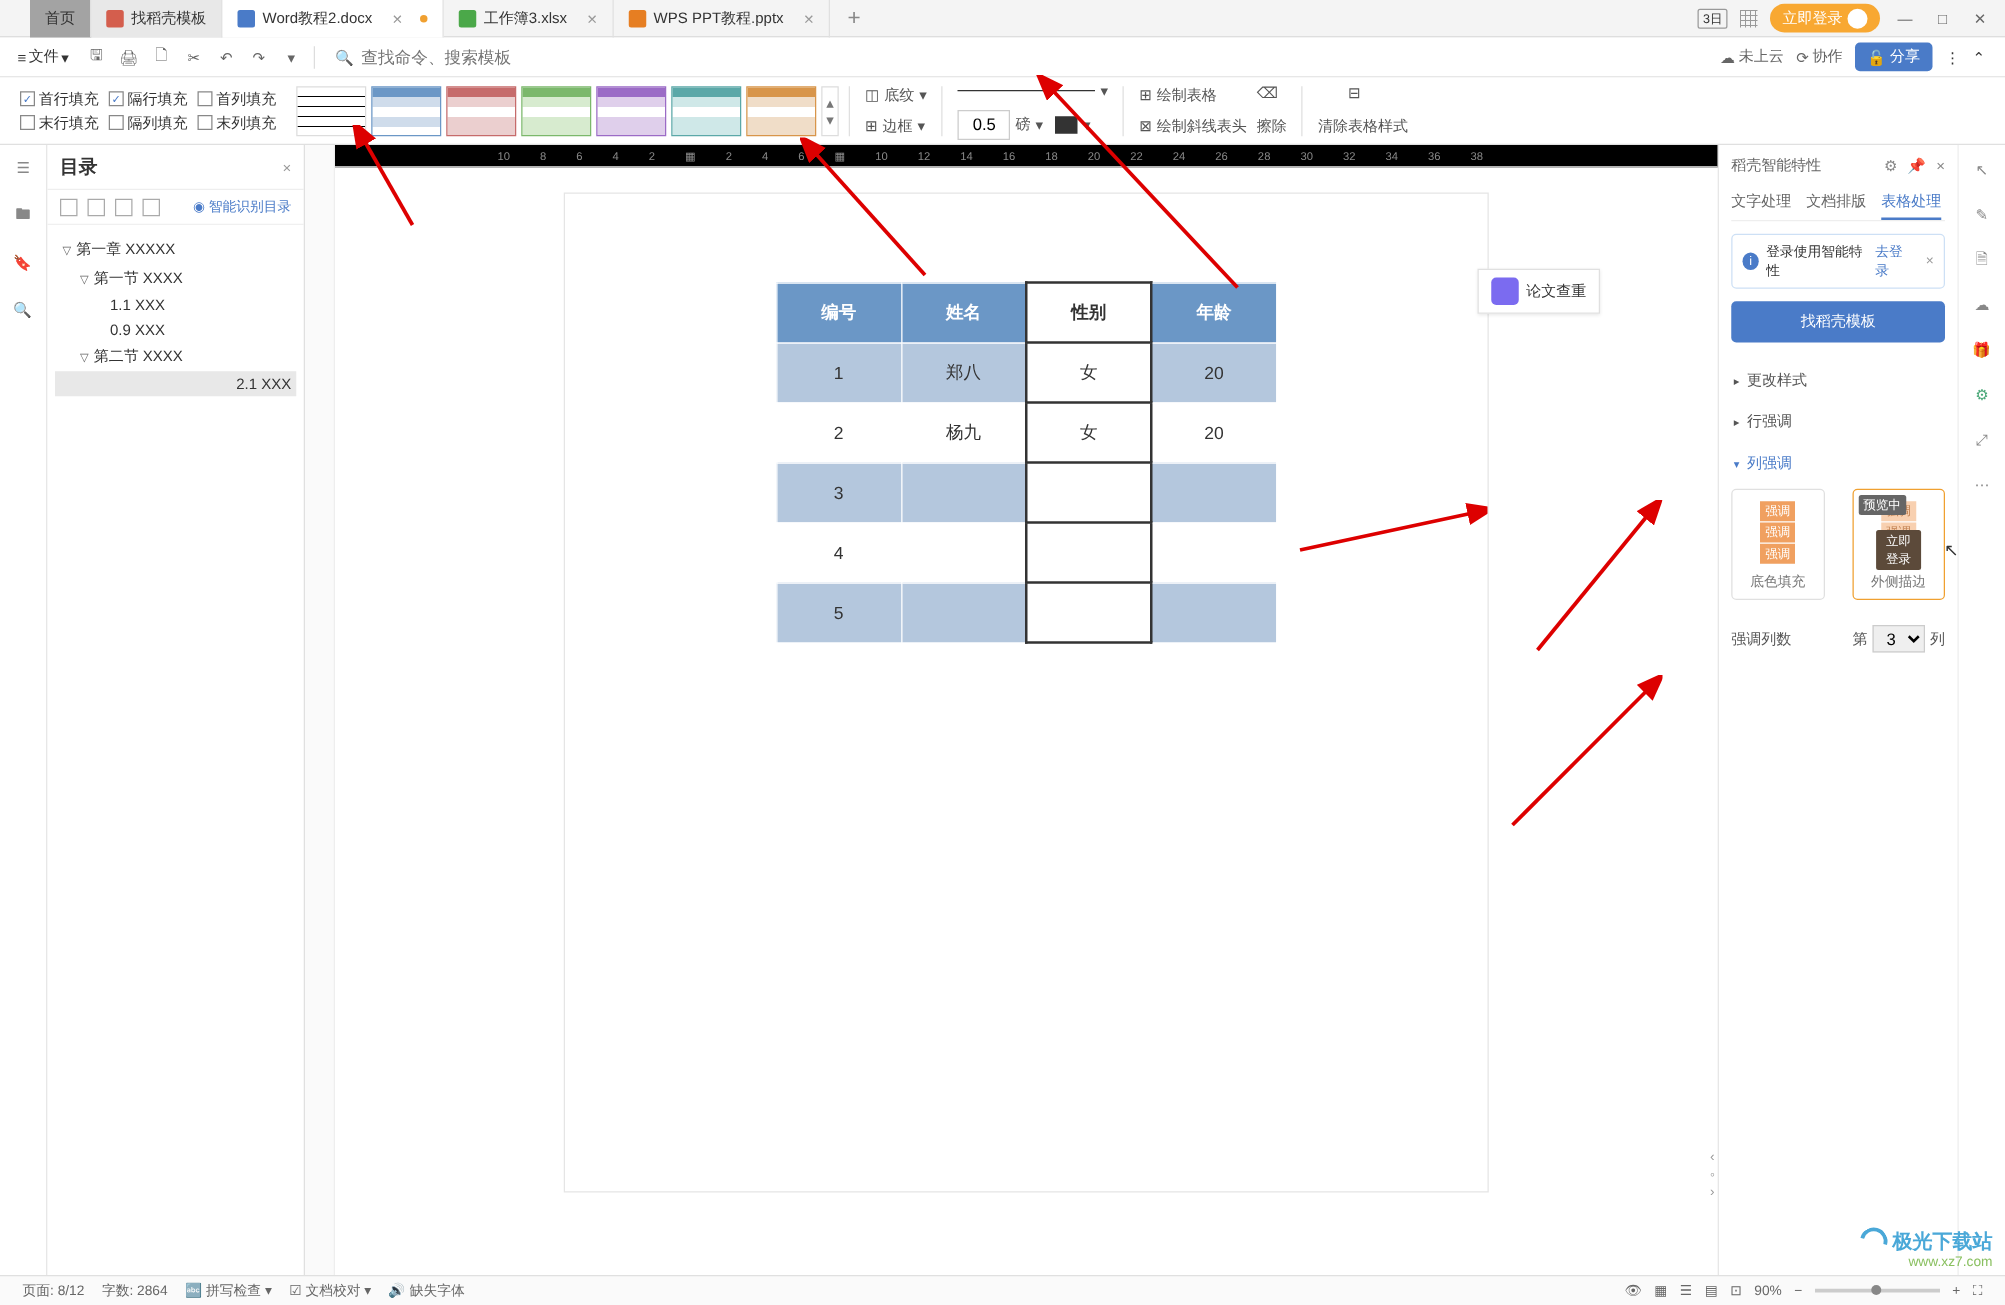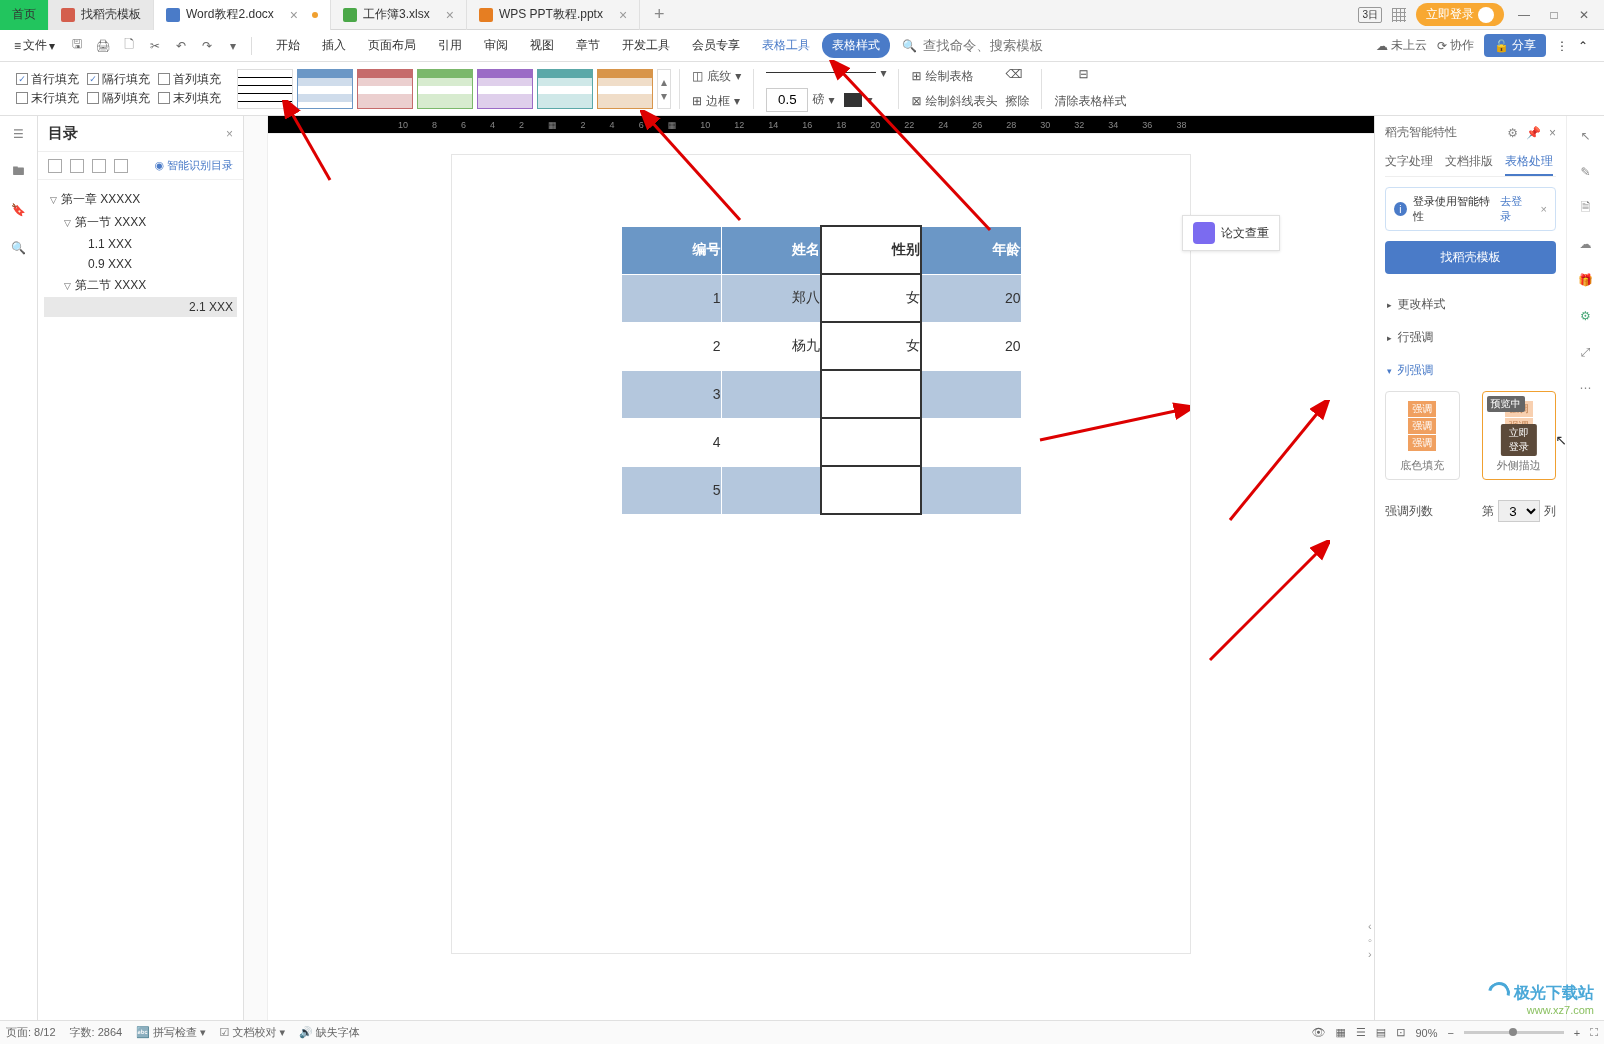--- a/index.html
+++ b/index.html
@@ -1,19 +1,19 @@
 <!DOCTYPE html>
 <html><head>
 <meta charset="utf-8">
 <style>
 *{margin:0;padding:0;box-sizing:border-box;font-family:"Microsoft YaHei",sans-serif;}
 body{background:#fff;font-size:12px;color:#333;overflow:hidden;width:1604px;height:1044px;position:relative;}
 .tab-bar{height:30px;background:#f4f4f4;border-bottom:1px solid #d6d6d6;display:flex;align-items:center;}
 .tab{display:flex;align-items:center;height:30px;padding:0 12px;gap:6px;border-right:1px solid #e0e0e0;cursor:pointer;}
-.tab.home{background:#22c55e;color:#333;}
+.tab.home{background:#a3a3a3;color:#333;margin-left:24px;}
 .tab.template{background:#e8e8e8;}
 .tab.active{background:#fff;}
 .tab-icon{width:14px;height:14px;display:inline-block;}
 .tab-icon.word{background:#4a7bc8;border-radius:2px;}
 .tab-icon.excel{background:#4ba849;border-radius:2px;}
 .tab-icon.ppt{background:#e67e22;border-radius:2px;}
 .tab-icon.tpl{background:#d45e4d;border-radius:2px;}
 .tab-close{color:#999;margin-left:10px;font-size:14px;}
 .tab-dot{width:6px;height:6px;background:#f0a030;border-radius:50%;margin-left:8px;}
 .plus-tab{padding:0 14px;font-size:18px;color:#888;}
@@ -72,21 +72,21 @@
 .tree-2{padding-left:20px;}
 .tree-3{padding-left:44px;}
 .tree-item.selected{background:#e8e8e8;justify-content:flex-end;}
 .tree-caret{font-size:9px;color:#666;}
 .doc-area{flex:1;background:#fff;display:flex;position:relative;}
 .vruler{width:24px;background:#fafafa;border-right:1px solid #eee;}
 .doc-scroll{flex:1;position:relative;}
 .hruler{height:18px;background:#000000;border-bottom:1px solid #eee;font-size:9px;color:#888;display:flex;align-items:center;padding-left:130px;gap:24px;}
 .page{width:740px;margin:20px auto 0;background:#fff;border:1px solid #e5e5e5;min-height:800px;padding:70px 60px;position:relative;}
 .doc-table{margin:0 auto;border-collapse:collapse;}
-.doc-table td,.doc-table th{border:1px solid #fff;width:100px;height:48px;text-align:right;font-size:14px;}
+.doc-table td,.doc-table th{border:1px solid #fff;width:100px;height:48px;text-align:center;font-size:14px;}
 .doc-table thead th{background:#6b97c6;color:#fff;}
 .doc-table tr.odd td{background:#b4c7dd;}
 .doc-table tr.even td{background:#fff;}
 .doc-table td.highlight,.doc-table th.highlight{border:2px solid #333;background:#fff!important;color:#333;}
 .doc-table thead th.highlight{background:#fff;color:#333;}
 .float-btn{position:absolute;right:-90px;top:60px;background:#fff;border:1px solid #e0e0e0;border-radius:0;padding:6px 10px;display:flex;align-items:center;gap:6px;box-shadow:0 1px 3px rgba(0,0,0,.1);}
 .float-icon{width:22px;height:22px;background:#7b6bf0;border-radius:4px;}
 .right-panel{width:230px;border-left:1px solid #e0e0e0;display:flex;background:#fff;}
 .right-content{flex:1;padding:8px 10px;display:flex;flex-direction:column;}
 .right-rail{width:38px;border-left:1px solid #eee;display:flex;flex-direction:column;align-items:center;gap:16px;padding-top:10px;}
@@ -110,21 +110,21 @@
 .emp-preview{height:56px;display:flex;flex-direction:column;align-items:center;justify-content:center;gap:1px;font-size:10px;}
 .emp-row{background:#f0a060;color:#fff;padding:1px 4px;font-size:10px;}
 .emp-row.light{background:#f8d0b0;color:#c08050;}
 .preview-badge{position:absolute;top:4px;left:4px;background:#666;color:#fff;font-size:10px;padding:1px 4px;border-radius:2px;}
 .login-badge{position:absolute;top:32px;left:50%;transform:translateX(-50%);background:#5c4a3a;color:#fff;font-size:10px;padding:2px 6px;border-radius:2px;}
 .cursor-arrow{position:absolute;right:-12px;top:40px;font-size:14px;}
 .emp-label{font-size:11px;color:#777;margin-top:4px;}
 .col-setting{display:flex;align-items:center;justify-content:space-between;margin-top:20px;font-size:12px;color:#555;}
 .col-input{display:flex;align-items:center;gap:4px;}
 .col-select{width:42px;height:22px;border:1px solid #ccc;text-align:center;}
-.status-bar{height:24px;border-top:1px solid #e0e0e0;display:flex;align-items:center;padding:0 6px;font-size:11px;color:#666;background:#fafafa;gap:14px;}
+.status-bar{height:24px;border-top:1px solid #e0e0e0;display:flex;align-items:center;padding:0 18px;font-size:11px;color:#666;background:#fafafa;gap:14px;}
 .status-right{margin-left:auto;display:flex;align-items:center;gap:10px;}
 .zoom-slider{width:100px;height:3px;background:#ccc;position:relative;}
 .zoom-handle{width:8px;height:8px;background:#888;border-radius:50%;position:absolute;left:45%;top:-3px;}
 .red-arrow{position:absolute;pointer-events:none;z-index:100;}
 .watermark{position:absolute;right:10px;bottom:28px;display:flex;flex-direction:column;align-items:flex-end;font-size:11px;color:#4aa8d8;z-index:50;}
 .watermark .logo{font-size:16px;font-weight:bold;display:flex;align-items:center;gap:4px;}
 .watermark .swoosh{width:22px;height:22px;border:3px solid #4aa8d8;border-radius:50%;border-left-color:transparent;border-bottom-color:transparent;transform:rotate(-30deg);}
 .scroll-ctrl{position:absolute;right:2px;bottom:60px;display:flex;flex-direction:column;gap:2px;color:#999;font-size:11px;}
 </style>
 </head>
@@ -172,33 +172,20 @@
   <div class="menu-left">
     <div class="file-menu">≡ <span>文件</span> ▾</div>
     <div class="tb-icon">🖫</div>
     <div class="tb-icon">🖨</div>
     <div class="tb-icon">🗋</div>
     <div class="tb-icon">✂</div>
     <div class="tb-icon">↶</div>
     <div class="tb-icon">↷</div>
     <div class="tb-icon">▾</div>
     <div class="sep"></div>
-  </div>
-  <div class="main-tabs">
-    <div class="main-tab">开始</div>
-    <div class="main-tab">插入</div>
-    <div class="main-tab">页面布局</div>
-    <div class="main-tab">引用</div>
-    <div class="main-tab">审阅</div>
-    <div class="main-tab">视图</div>
-    <div class="main-tab">章节</div>
-    <div class="main-tab">开发工具</div>
-    <div class="main-tab">会员专享</div>
-    <div class="main-tab blue">表格工具</div>
-    <div class="main-tab active">表格样式</div>
   </div>
   <div class="search-area">
     <span>🔍</span>
     <input style="border: none; outline: none; width: 150px; color: rgb(170, 170, 170);" placeholder="查找命令、搜索模板">
   </div>
   <div class="right-menu">
     <span class="link-txt">☁ <span>未上云</span></span>
     <span class="link-txt">⟳ <span>协作</span></span>
     <span class="share-btn">🔓 <span>分享</span></span>
     <span>⋮</span>

